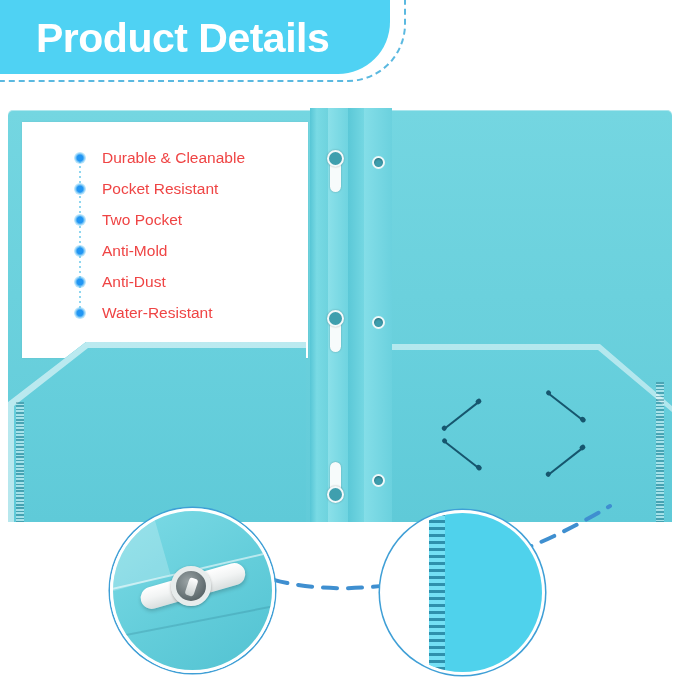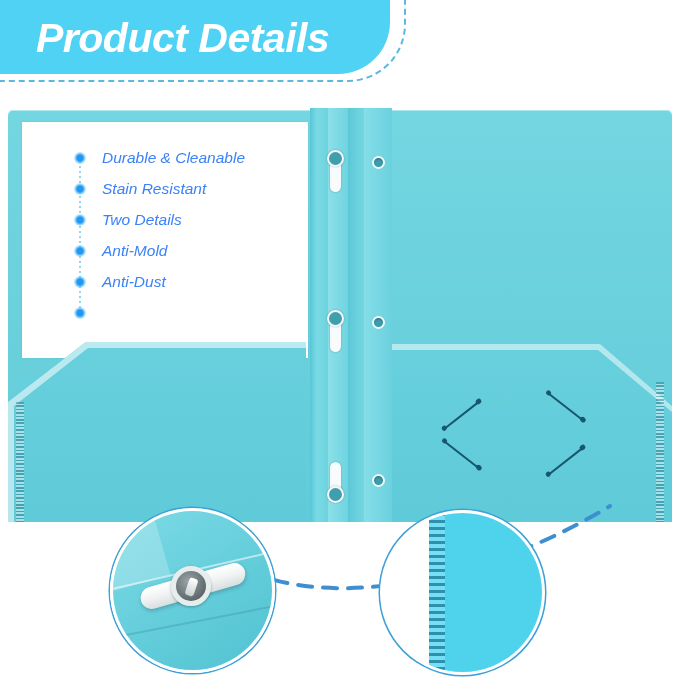--- a/index.html
+++ b/index.html
@@ -9,21 +9,20 @@
   }
   body {
     font-family: "Liberation Sans", sans-serif;
   }
   #stage {
     position: relative;
     width: 679px;
     height: 693px;
     background: #ffffff;
     overflow: hidden;
-    font-style: italic;
   }
 
   
   .banner-wrap {
     position: absolute;
     left: 0;
     top: 0;
     width: 430px;
     height: 96px;
   }
@@ -241,21 +240,21 @@
     width: 12px;
     height: 12px;
     flex: 0 0 12px;
     margin-left: 0px;
     border-radius: 50%;
     background: radial-gradient(circle at 50% 50%, #2196f3 0%, #2196f3 34%, rgba(110,200,245,0.55) 60%, rgba(160,220,250,0) 100%);
   }
   .feat-label {
     margin-left: 16px;
     font-size: 15.5px;
-    color: #3b82f6;
+    color: #ef4444;
     white-space: nowrap;
   }
 
   
   .card-marks {
     position: absolute;
     left: 440px;
     top: 378px;
     width: 180px;
     height: 96px;
@@ -450,36 +449,37 @@
 
   <div class="features">
     <div class="feat-line"></div>
 
     <div class="feat-item">
       <span class="feat-dot"></span>
       <span class="feat-label">Durable &amp; Cleanable</span>
     </div>
     <div class="feat-item">
       <span class="feat-dot"></span>
-      <span class="feat-label">Stain Resistant</span>
+      <span class="feat-label">Pocket Resistant</span>
     </div>
     <div class="feat-item">
       <span class="feat-dot"></span>
-      <span class="feat-label">Two Details</span>
+      <span class="feat-label">Two Pocket</span>
     </div>
     <div class="feat-item">
       <span class="feat-dot"></span>
       <span class="feat-label">Anti-Mold</span>
     </div>
     <div class="feat-item">
       <span class="feat-dot"></span>
       <span class="feat-label">Anti-Dust</span>
     </div>
     <div class="feat-item">
       <span class="feat-dot"></span>
+      <span class="feat-label">Water-Resistant</span>
     </div>
   </div>
 
   <div class="card-marks">
     <div class="slit" style="left:4px;   top:50px; width:44px; transform:rotate(-38deg);"></div>
     <div class="slit" style="left:108px; top:14px; width:44px; transform:rotate(38deg);"></div>
     <div class="slit" style="left:4px;   top:62px; width:44px; transform:rotate(38deg);"></div>
     <div class="slit" style="left:108px; top:96px; width:44px; transform:rotate(-38deg);"></div>
   </div>
 

